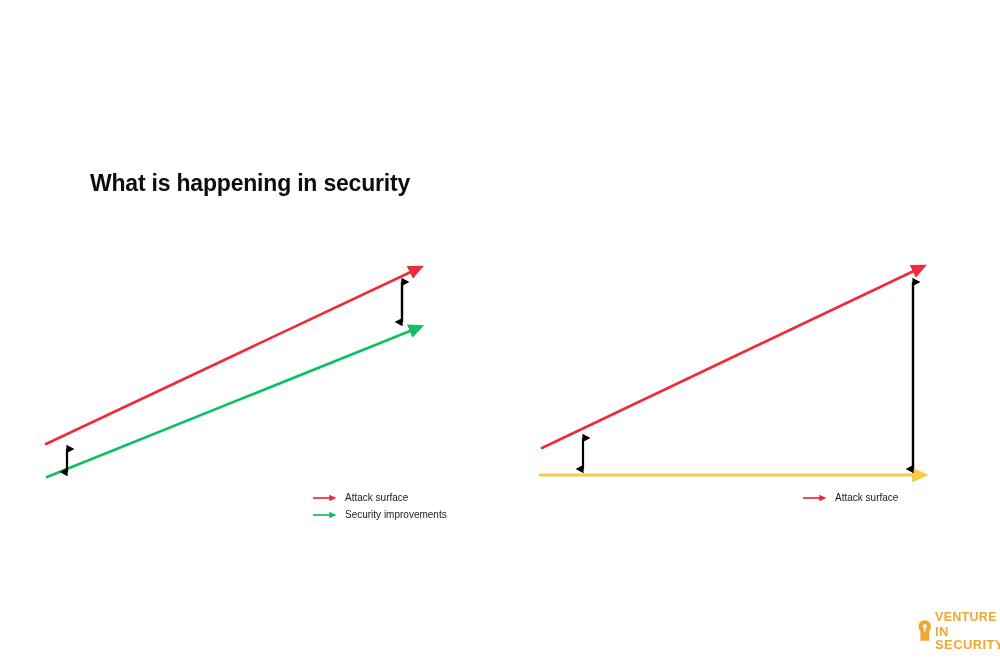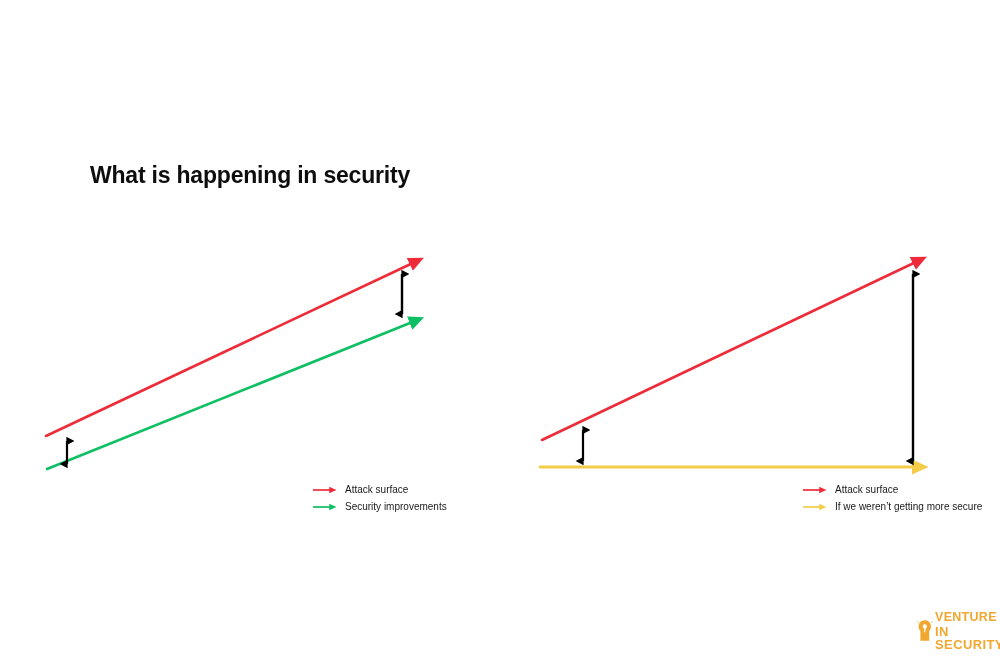--- a/index.html
+++ b/index.html
@@ -18,21 +18,21 @@
 
   .stage {
     position: absolute;
     inset: 0;
     width: 1000px;
     height: 666px;
   }
 
   .panel {
     position: absolute;
-    top: 0;
+    top: 8px;
     height: 472px;
     width: 500px;
   }
   .panel-left  { left: 0; }
   .panel-right { left: 500px; }
 
   .panel-title {
     position: absolute;
     left: 30px;
     width: 440px;
@@ -211,31 +211,20 @@
         <svg class="legend-swatch" viewBox="0 0 26 10">
           <defs>
             <marker id="lgRedR" markerWidth="5" markerHeight="5" refX="1.6" refY="2.2" orient="auto" markerUnits="strokeWidth">
               <path d="M0,0.3 L4.2,2.2 L0,4.1 Z" fill="#EE2B38"></path>
             </marker>
           </defs>
           <line x1="1" y1="5" x2="20" y2="5" stroke="#EE2B38" stroke-width="1.7" marker-end="url(#lgRedR)"></line>
         </svg>
         <span class="legend-label">Attack surface</span>
       </div>
-      <div class="legend-row">
-        <svg class="legend-swatch" viewBox="0 0 26 10">
-          <defs>
-            <marker id="lgYelR" markerWidth="5" markerHeight="5" refX="1.6" refY="2.2" orient="auto" markerUnits="strokeWidth">
-              <path d="M0,0.3 L4.2,2.2 L0,4.1 Z" fill="#F5CC4A"></path>
-            </marker>
-          </defs>
-          <line x1="1" y1="5" x2="20" y2="5" stroke="#F5CC4A" stroke-width="1.7" marker-end="url(#lgYelR)"></line>
-        </svg>
-        <span class="legend-label">If we weren’t getting more secure</span>
-      </div>
     </div>
   </div>
 
   <div class="brand">
     <svg class="brand-mark" viewBox="0 0 18 24">
       <path d="M9 1.2 C5.2 1.2 2.6 4.0 2.6 7.4 C2.6 9.4 3.5 10.9 4.4 12.1
                L4.4 21.8 L13.2 21.8 L13.2 12.1 C14.1 10.9 15.0 9.4 15.0 7.4
                C15.0 4.0 12.4 1.2 9 1.2 Z" fill="#F0A830"></path>
       <circle cx="8.8" cy="7.4" r="2.1" fill="#ffffff"></circle>
       <path d="M7.9 7.8 L9.7 7.8 L9.3 13.2 L8.3 13.2 Z" fill="#ffffff"></path>

